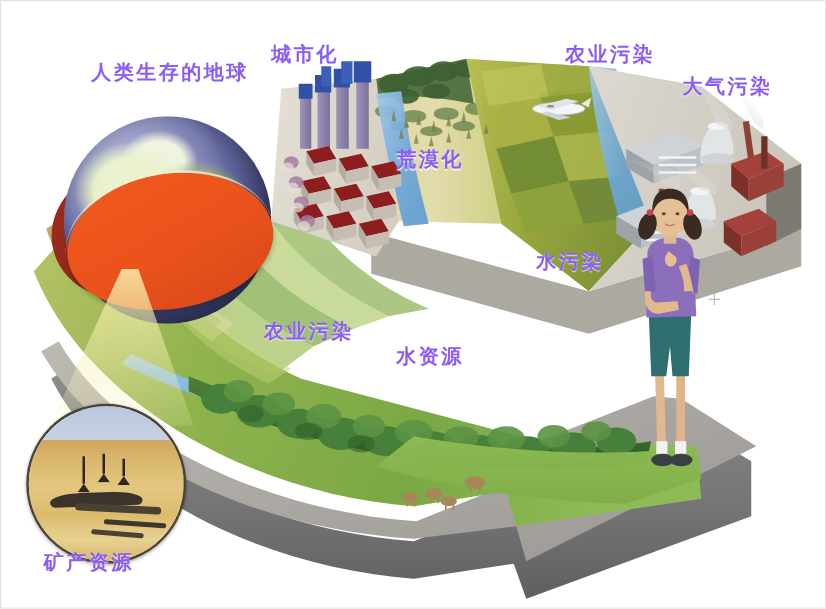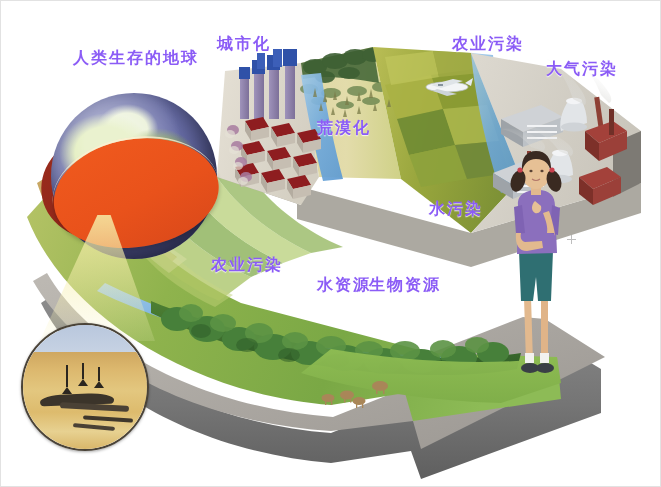--- a/index.html
+++ b/index.html
@@ -554,15 +554,15 @@
   <div class="cross" style="left:566px;top:234px"></div>
 
   <div class="lbl" style="left:72px;top:47px">人类生存的地球</div>
   <div class="lbl" style="left:216px;top:33px">城市化</div>
   <div class="lbl" style="left:451px;top:33px">农业污染</div>
   <div class="lbl" style="left:545px;top:58px">大气污染</div>
   <div class="lbl" style="left:316px;top:117px">荒漠化</div>
   <div class="lbl" style="left:428px;top:198px">水污染</div>
   <div class="lbl" style="left:210px;top:254px">农业污染</div>
   <div class="lbl" style="left:316px;top:274px">水资源</div>
-  <div class="lbl" style="left:368px;top:274px">生物资源</div>
+  <div class="lbl" style="left:34px;top:439px">矿产资源</div>
 
 </div>
 
 </body></html>

